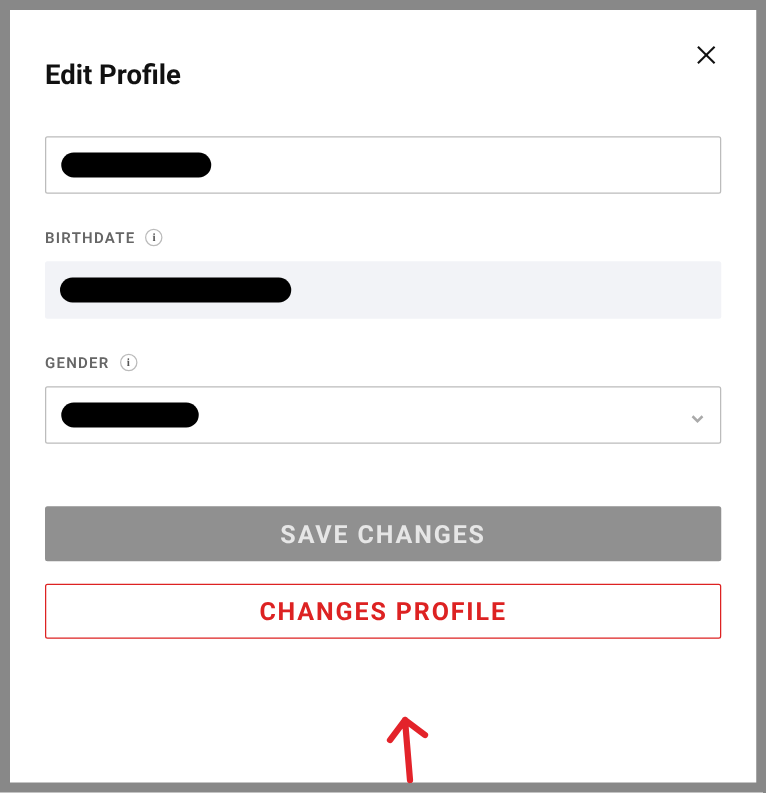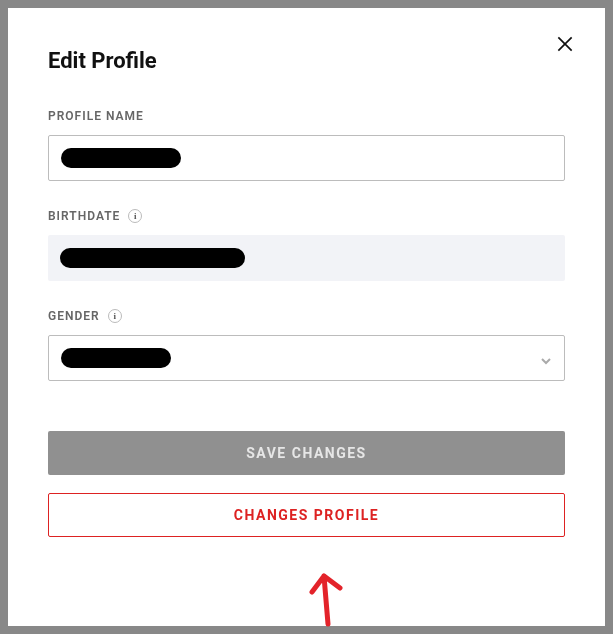--- a/index.html
+++ b/index.html
@@ -15,21 +15,21 @@
       overflow: hidden;
       position: relative;
     }
     .modal {
       background: #fff;
       position: absolute;
       top: 8px;
       left: 8px;
       right: 8px;
       bottom: 8px;
-      padding: 32px 40px;
+      padding: 32px 28px;
     }
     .close-btn {
       position: absolute;
       top: 24px;
       right: 28px;
       width: 24px;
       height: 24px;
       cursor: pointer;
       display: flex;
       align-items: center;
@@ -117,21 +117,21 @@
     .redact.w1 { width: 120px; }
     .redact.w2 { width: 185px; }
     .redact.w3 { width: 110px; }
     .buttons {
       margin-top: 50px;
     }
     .btn {
       width: 100%;
       height: 44px;
       border-radius: 2px;
-      font-size: 14px;
+      font-size: 20px;
       font-weight: 700;
       letter-spacing: 1.5px;
       cursor: pointer;
       display: flex;
       align-items: center;
       justify-content: center;
       margin-bottom: 18px;
     }
     .btn-save {
       background: #909090;
@@ -162,23 +162,20 @@
   <div class="close-btn" role="button">
     <svg viewBox="0 0 24 24">
       <line x1="4" y1="4" x2="20" y2="20"></line>
       <line x1="20" y1="4" x2="4" y2="20"></line>
     </svg>
   </div>
 
   <h1 class="title">Edit Profile</h1>
 
   <div class="field-group">
-    <div class="label-row">
-      <span class="field-label">PROFILE NAME</span>
-    </div>
     <div class="input-box">
       <span class="redact w1"></span>
     </div>
   </div>
 
   <div class="field-group">
     <div class="label-row">
       <span class="field-label">BIRTHDATE</span>
       <span class="info-icon">i</span>
     </div>

